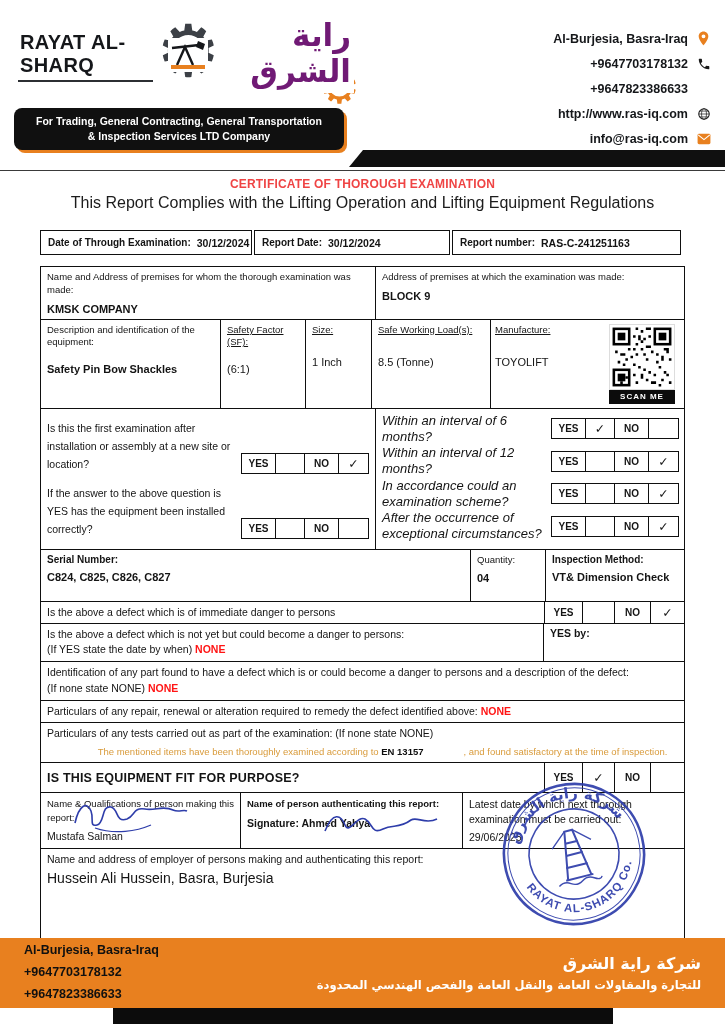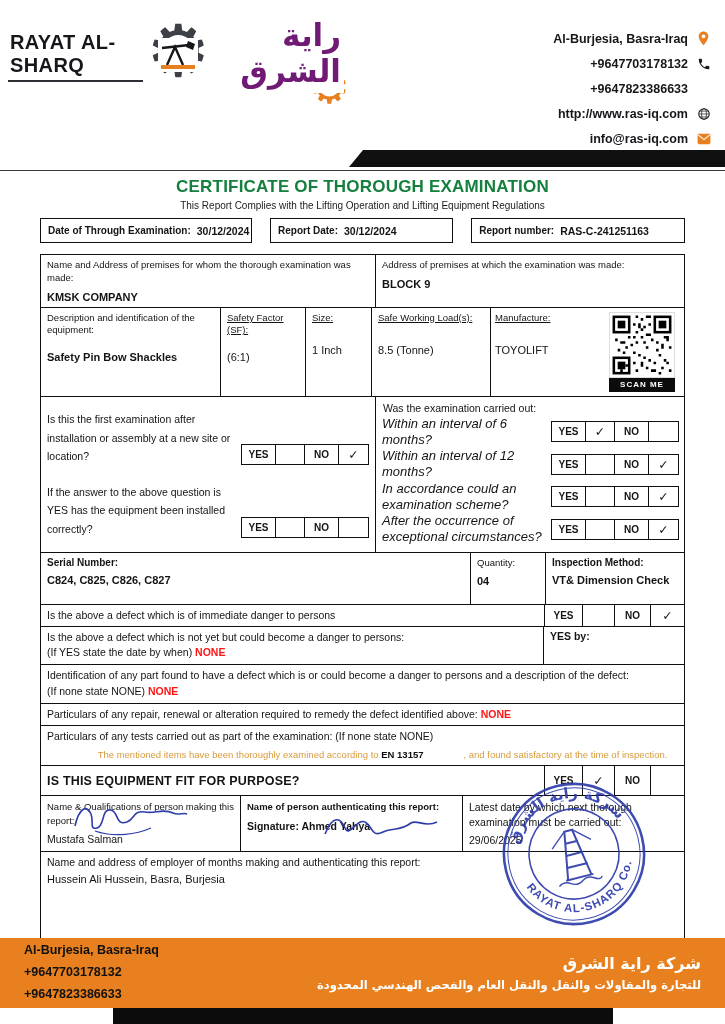--- a/index.html
+++ b/index.html
@@ -3,45 +3,45 @@
 <meta charset="utf-8">
 <style>
   * { margin:0; padding:0; box-sizing:border-box; }
   body { background:#fff; }
   .page { width:725px; height:1024px; margin:0 auto; background:#fff; position:relative;
           overflow:hidden; font-family:"Liberation Sans", sans-serif; color:#141414; }
   .ar { font-family:"DejaVu Sans", sans-serif; direction:rtl; }
 
   
   .header { position:relative; height:170px; }
-  .logo-area { position:absolute; top:12px; left:4px; width:340px; }
+  .logo-area { position:absolute; top:12px; left:14px; width:340px; }
   .logo-row { position:relative; display:flex; align-items:center; gap:6px; height:86px; padding-left:4px; }
   .gear-right { position:absolute; right:-6px; bottom:-12px; font-size:46px; color:var(--accent); z-index:0; line-height:1; }
   .logo-en { position:relative; z-index:1; background:#fff; font-size:20px; font-weight:bold; letter-spacing:.4px;
              color:#15171a; border-bottom:2px solid #2c2f33; padding:2px 2px 3px 2px; }
   .logo-emblem { position:relative; width:58px; height:72px; flex:0 0 58px; display:flex; align-items:center; justify-content:center; }
   .gear-glyph { position:absolute; left:50%; top:50%; transform:translate(-50%,-55%); font-size:72px; color:#3c4046; z-index:0; line-height:1; }
   .pumpjack { position:relative; z-index:1; background:#fff; border-radius:3px; }
   .logo-ar { position:relative; z-index:1; background:#fff; font-size:31px; font-weight:bold; color:#701a75; padding:0 3px 4px 3px; }
   .tagline { margin-top:10px; width:330px; background:#101010; color:#fff; border-radius:8px;
              box-shadow:3px 3px 0 var(--accent); text-align:center; font-size:10.5px; font-weight:bold;
              padding:6px 6px; line-height:1.45; }
   .header-band { position:absolute; top:150px; left:349px; right:0; height:17px; background:#101010;
                  clip-path:polygon(14px 0, 100% 0, 100% 100%, 0 100%); }
   .contacts { position:absolute; top:26px; right:14px; text-align:right; }
   .contact-row { display:flex; justify-content:flex-end; align-items:center; gap:8px; height:25px; font-size:12.5px; font-weight:bold; color:#15171a; }
   .contact-row .ico { width:15px; height:15px; display:inline-flex; align-items:center; justify-content:center; }
 
   
   .title-wrap { border-top:1.5px solid #3a3a3a; text-align:center; padding-top:6px; }
-  .cert-title { font-size:17px; font-weight:bold; letter-spacing:.2px; color:#15803d; }
-  .cert-sub { font-size:10px; margin-top:3px; color:#1c1c1c; }
-
-  
-  .info-row { margin:7px 40px 0 40px; display:flex; gap:18px; }
+  .cert-title { font-size:12px; font-weight:bold; letter-spacing:.2px; color:#ef4444; }
+  .cert-sub { font-size:16px; margin-top:3px; color:#1c1c1c; }
+
+  
+  .info-row { margin:18px 40px 0 40px; display:flex; gap:2px; }
   .info-box { border:1.4px solid #0f0f0f; padding:4px 7px; display:flex; align-items:center; gap:6px; height:25px; }
   .ib-label { font-size:10px; font-weight:bold; white-space:nowrap; }
   .ib-value { font-size:10.5px; font-weight:bold; white-space:nowrap; }
   .ib-1 { width:212px; } .ib-2 { width:196px; } .ib-3 { width:229px; }
 
   
   .doc-table { margin:11px 40px 0 40px; border:1.5px solid #0f0f0f; }
   .row { display:flex; align-items:stretch; }
   .row + .row { border-top:1px solid #0f0f0f; }
   .cell { padding:4px 6px; }
@@ -117,21 +117,21 @@
   .sig-label { font-size:9.5px; line-height:1.4; }
   .sig-name { font-size:10.5px; margin-top:6px; }
   .sig { position:absolute; color:var(--sig-blue); }
   .sig-1 { top:2px; left:30px; }
   .sig-2 { top:14px; left:80px; }
   .next-label { font-size:10.5px; line-height:1.4; }
   .next-date { font-size:10.5px; margin-top:4px; }
 
   .r-final { min-height:108px; display:block; }
   .final-label { font-size:10.5px; }
-  .final-value { font-size:11px; margin-top:5px; }
+  .final-value { font-size:14px; margin-top:5px; }
 
   
   .stamp { position:absolute; left:498px; top:778px; width:152px; height:152px; transform:rotate(-14deg);
            color:var(--stamp-blue); opacity:.92; pointer-events:none; }
 
   
   .footer { position:absolute; left:0; right:0; bottom:16px; height:70px; background:var(--accent);
             display:flex; justify-content:space-between; align-items:center; padding:0 24px; }
   .footer-left { font-size:12.5px; font-weight:bold; color:#101010; line-height:1.75; }
   .footer-right { text-align:right; color:#fff; }
@@ -154,20 +154,24 @@
             <g stroke="#15171a" stroke-width="2.4" fill="none">
               <path d="M9 27 L17 9 L25 27"></path>
               <line x1="4" y1="10" x2="31" y2="7"></line>
             </g>
             <path d="M30 3 l7 3 -2 6 -7 -3 z" fill="#15171a"></path>
             <rect x="3" y="27" width="34" height="4" fill="#E8801F"></rect>
           </svg>
         </span>
         <span class="logo-ar ar">راية الشرق</span>
         <span class="gear-right">⚙</span>
+      </div>
+      <div class="tagline">
+        <div>For Trading, General Contracting, General Transportation</div>
+        <div>&amp; Inspection Services LTD Company</div>
       </div>
     </div>
 
     <div class="contacts">
       <div class="contact-row">
         <span>Al-Burjesia, Basra-Iraq</span>
         <span class="ico">
           <svg width="13" height="15" viewBox="0 0 24 28">
               <path d="M12 1C7 1 3 5 3 10c0 7 9 17 9 17s9-10 9-17c0-5-4-9-9-9zm0 12.6A3.6 3.6 0 1 1 12 6.4a3.6 3.6 0 0 1 0 7.2z" fill="#E8801F"></path>
             </svg>
@@ -304,21 +308,20 @@
           <div class="q-text">If the answer to the above question is YES has the equipment been installed correctly?</div>
           <div class="yn">
             <span class="yn-label">YES</span>
             <span class="yn-box mid"></span>
             <span class="yn-label">NO</span>
             <span class="yn-box"></span>
           </div>
         </div>
       </div>
       <div class="q-right">
-        <div class="q-right-header">Was the examination carried out:</div>
         <div class="q-row">
           <div class="q-text">Within an interval of 6 months?</div>
           <div class="yn">
             <span class="yn-label">YES</span>
             <span class="yn-box mid">✓</span>
             <span class="yn-label">NO</span>
             <span class="yn-box"></span>
           </div>
         </div>
         <div class="q-row">
@@ -426,21 +429,21 @@
           <path d="M4 24 C 12 4, 20 8, 24 18 C 28 28, 36 8, 44 12 C 52 16, 50 28, 62 22 C 72 17, 78 22, 90 13 C 96 9, 104 18, 116 12" stroke="currentColor" stroke-width="1.6"></path>
         </svg>
       </div>
       <div class="cell c-next">
         <div class="next-label">Latest date by which next thorough examination must be carried out:</div>
         <div class="next-date">29/06/2025</div>
       </div>
     </div>
 
     <div class="row r-final cell">
-      <div class="final-label">Name and address of employer of months making and authenticating this report:</div>
+      <div class="final-label">Name and address of employer of persons making and authenticating this report:</div>
       <div class="final-value">Hussein Ali Hussein, Basra, Burjesia</div>
     </div>
   </div>
 
   <svg class="stamp" viewBox="0 0 152 152">
     <g fill="none" stroke="currentColor">
       <circle cx="76" cy="76" r="70" stroke-width="2.6"></circle>
       <circle cx="76" cy="76" r="66" stroke-width="1"></circle>
       <circle cx="76" cy="76" r="45" stroke-width="1.6"></circle>
     </g>
@@ -463,18 +466,18 @@
   </svg>
 
   <div class="footer">
     <div class="footer-left">
       <div>Al-Burjesia, Basra-Iraq</div>
       <div>+9647703178132</div>
       <div>+9647823386633</div>
     </div>
     <div class="footer-right ar">
       <div class="f-ar-title">شركة راية الشرق</div>
-      <div class="f-ar-sub">للتجارة والمقاولات والنقل والنقل العام والفحص الهندسي المحدودة</div>
+      <div class="f-ar-sub">للتجارة والمقاولات العامة والنقل العامة والفحص الهندسي المحدودة</div>
     </div>
   </div>
   <div class="footer-bar"></div>
 
 </div>
 
 </body></html>

